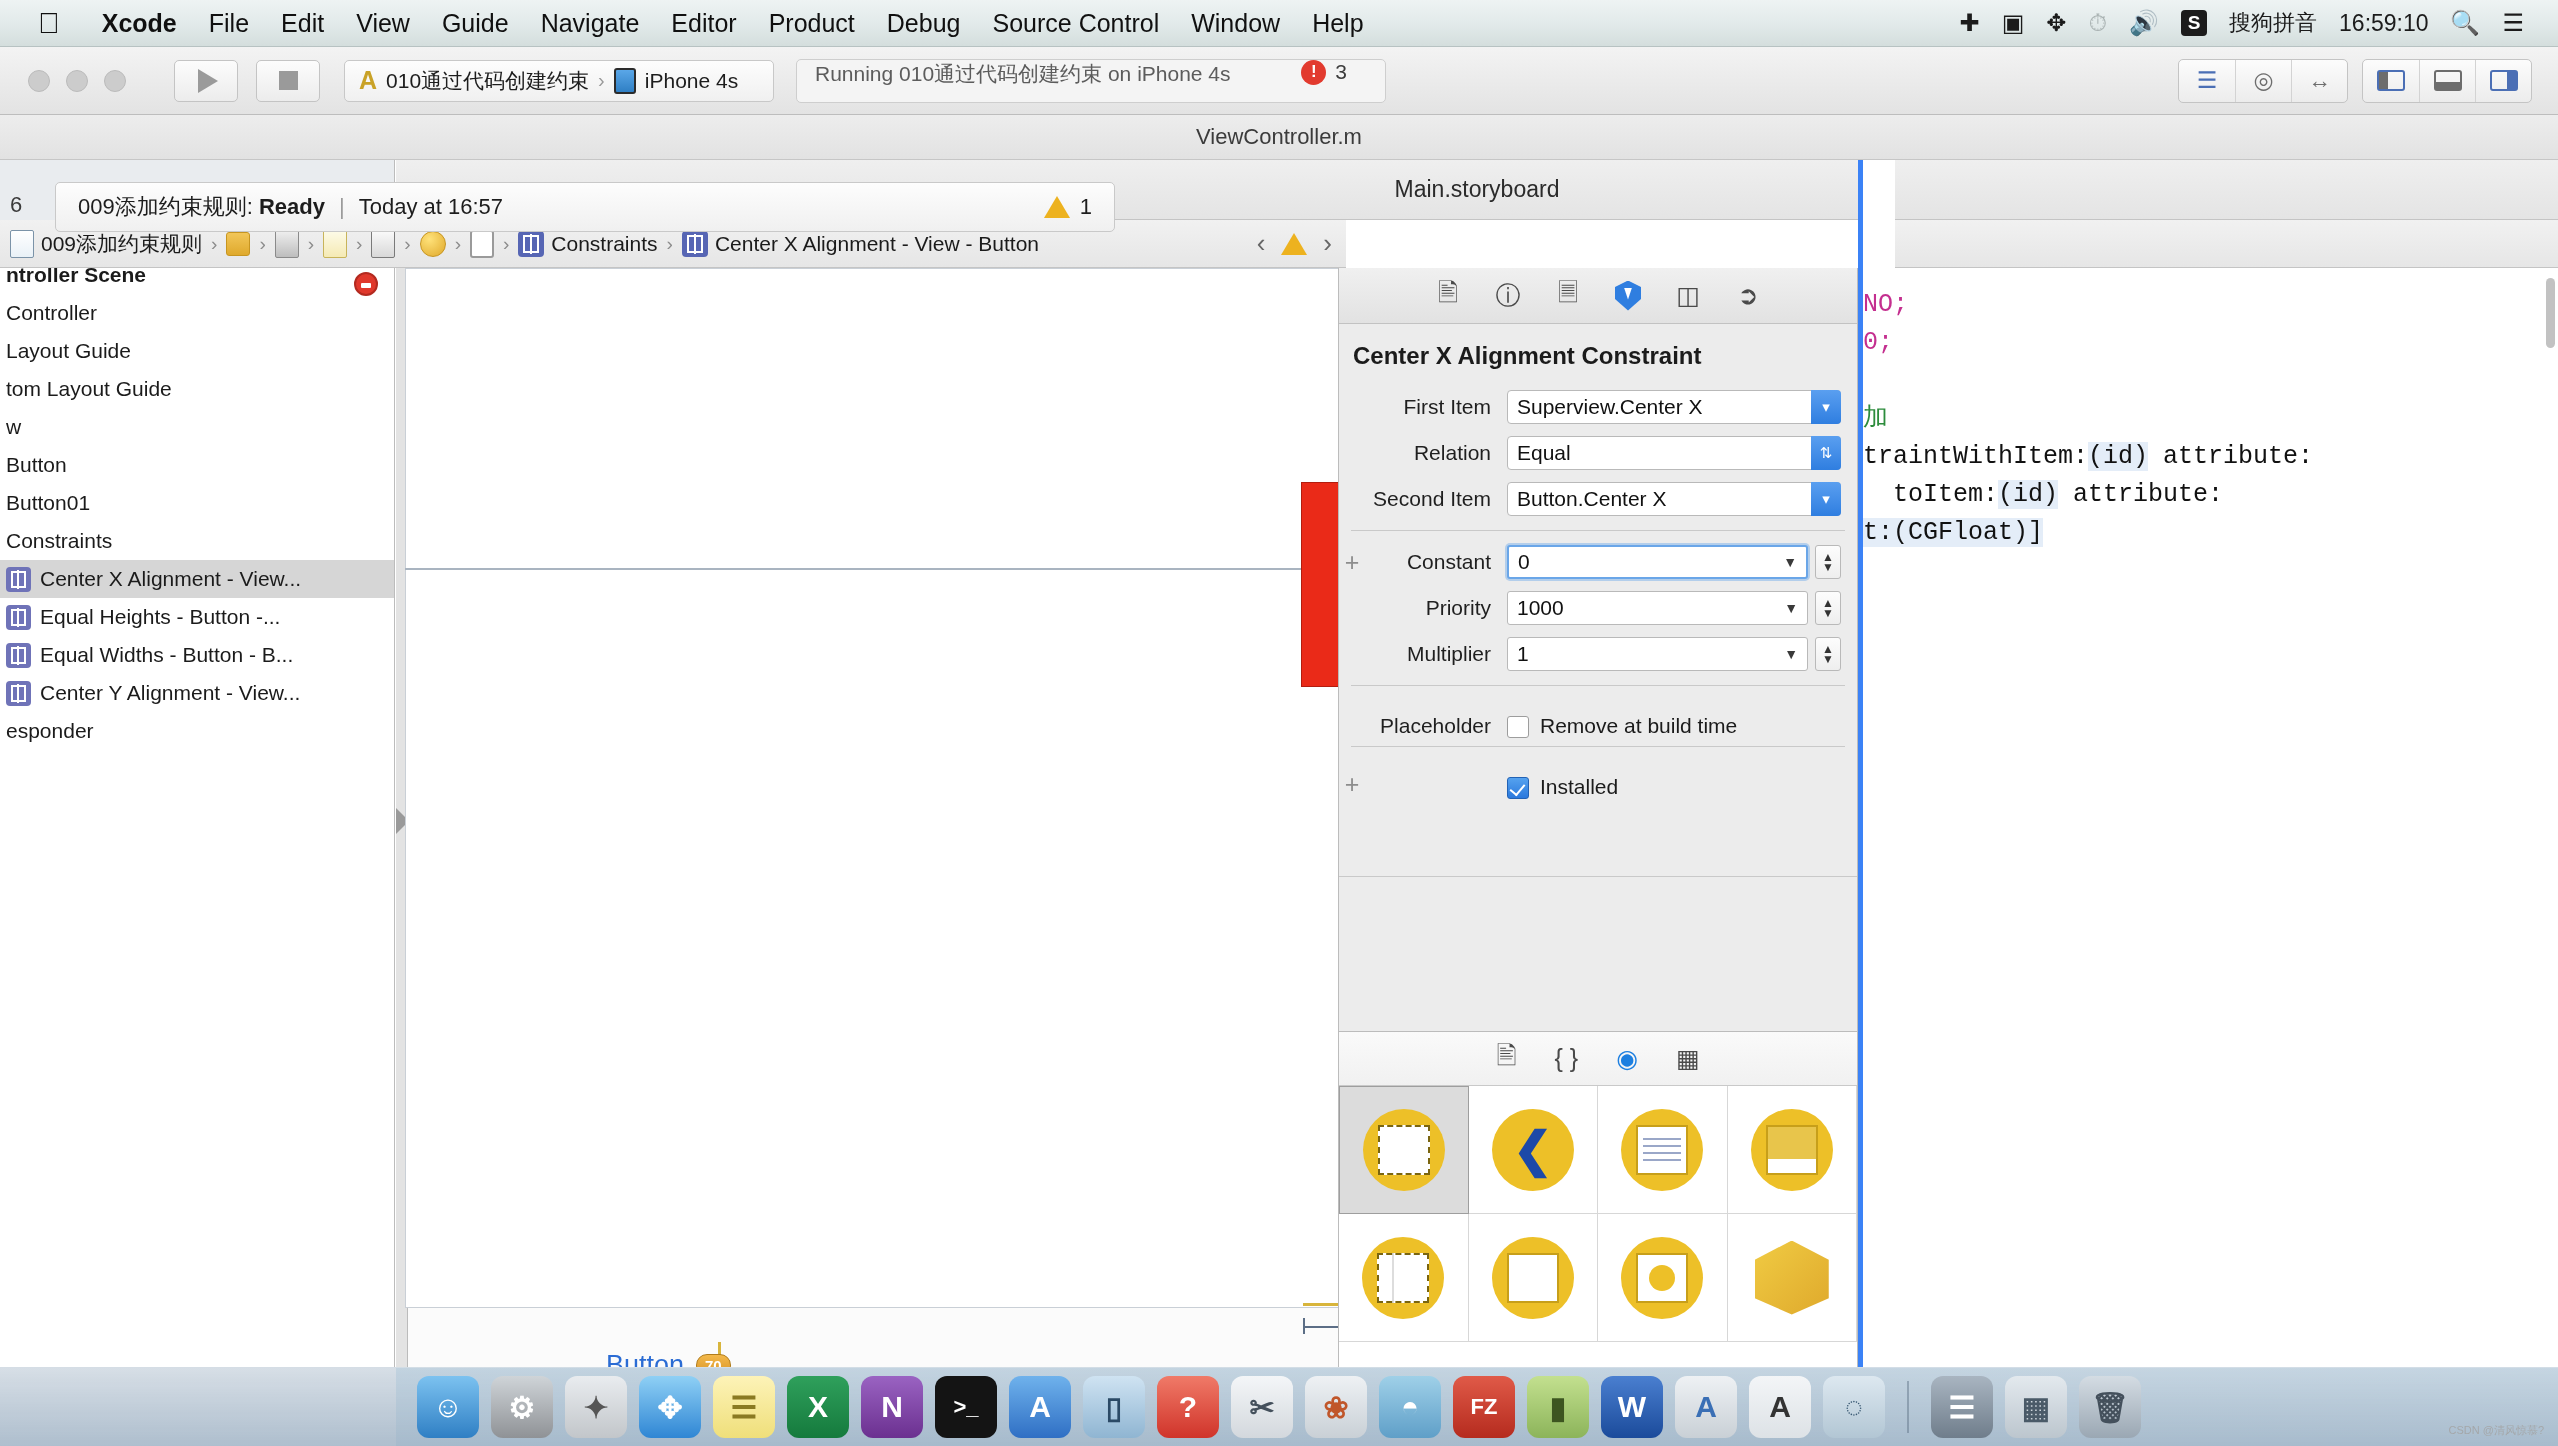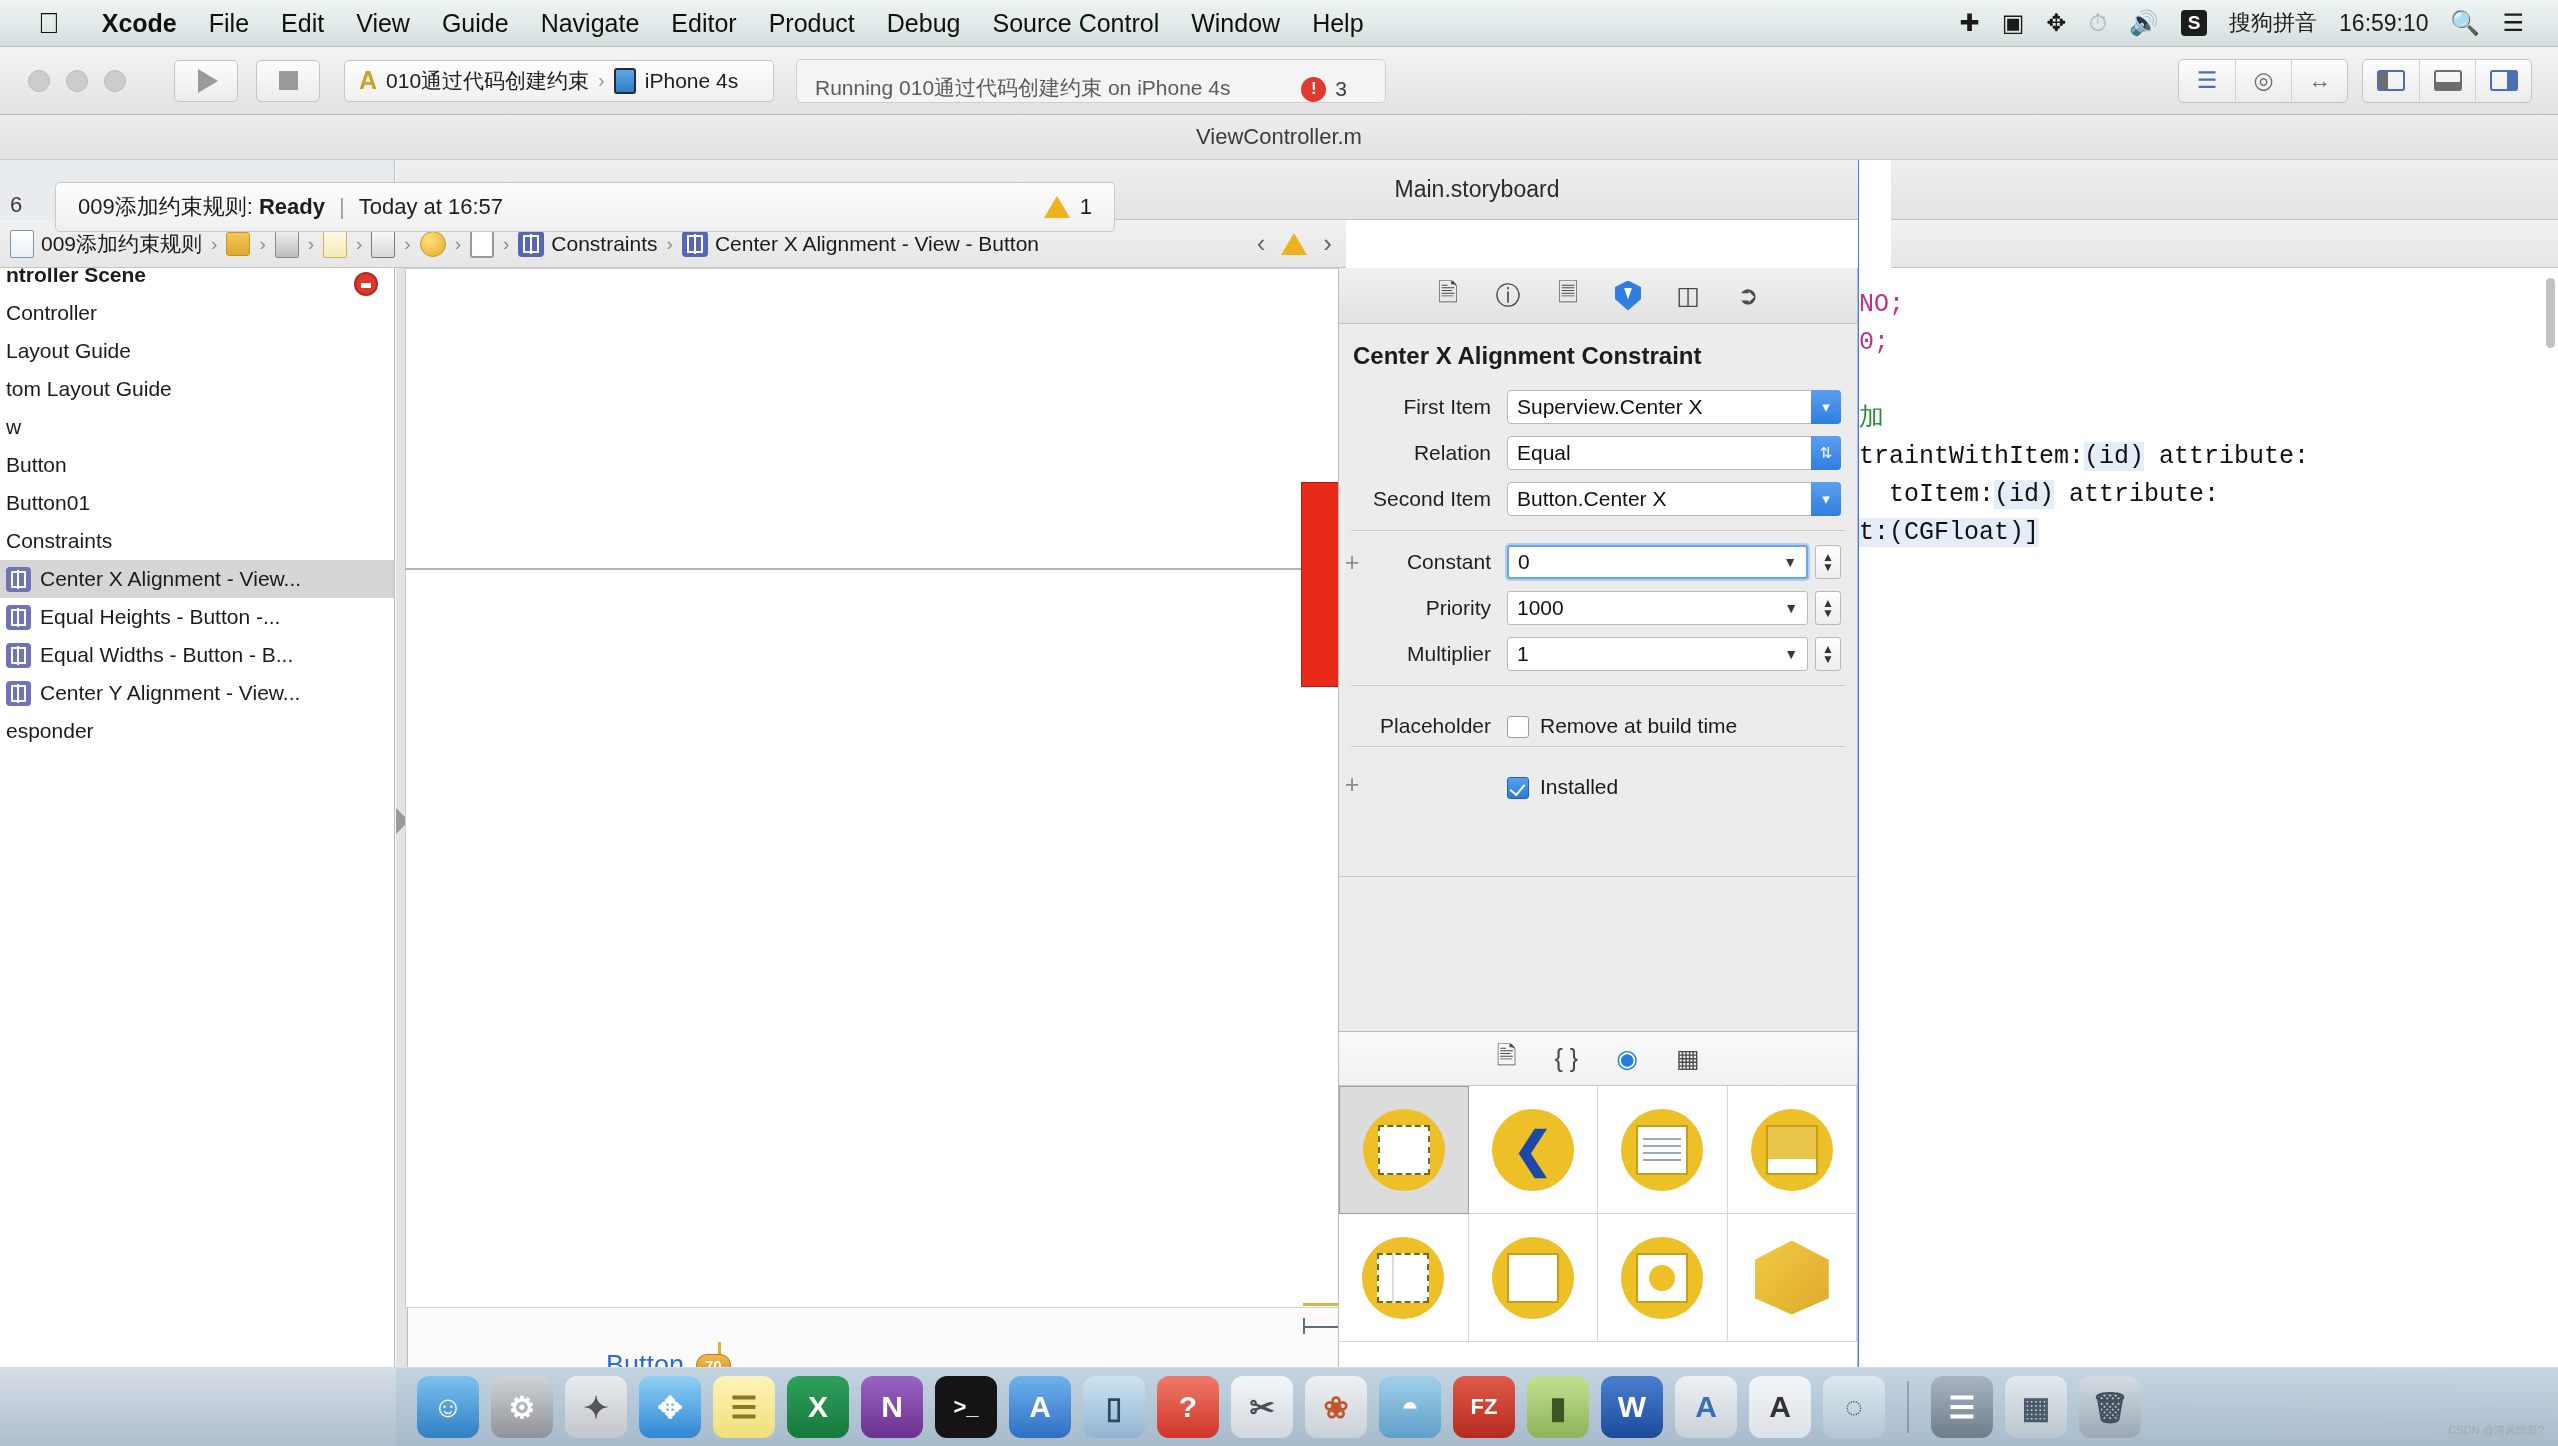--- a/index.html
+++ b/index.html
@@ -66,21 +66,21 @@
     background:linear-gradient(180deg,#fdfdfd,#f0f0f0);
     display:flex;align-items:center;padding:0 14px;gap:9px;
     font-size:21px;color:#1d1d1d;white-space:nowrap;
   }
   .scheme .sep{ color:#9a9a9a; font-size:20px; }
   .ico-a{ color:#c9a227; font-size:25px; font-weight:bold; line-height:1; }
   .ico-phone{ width:22px;height:26px;border-radius:3px;background:linear-gradient(180deg,#5aa7e8,#2f7fc4);border:2px solid #2b2b2b;}
   .activity{
     margin-left:22px;height:44px;flex:0 0 590px;
     border:1px solid #cecece;border-radius:5px;background:#f4f4f4;
-    display:flex;align-items:flex-end;padding:0 18px;
+    display:flex;align-items:flex-start;padding:0 18px;
     font-size:21px;color:#5c5c5c;white-space:nowrap;position:relative;
   }
   .err-pill{ position:absolute; right:38px; display:flex;align-items:center;gap:9px;}
   .err-dot{ width:25px;height:25px;border-radius:50%;background:#e23a2e;color:#fff;font-size:17px;font-weight:bold;display:flex;align-items:center;justify-content:center;}
   .err-num{ font-size:21px;color:#3c3c3c;}
   .tb-right{ margin-left:auto; display:flex; align-items:center; gap:14px; padding-right:26px;}
   .seg{ display:flex; border:1px solid #c4c4c4;border-radius:5px;overflow:hidden;background:linear-gradient(180deg,#fcfcfc,#ececec);}
   .seg div{ width:56px;height:42px;display:flex;align-items:center;justify-content:center;border-left:1px solid #d3d3d3;}
   .seg div:first-child{border-left:none;}
   .glyph{ color:#4b6fb5; font-size:23px; line-height:1; }
@@ -277,21 +277,21 @@
   .lib-inner{ width:52px;height:50px;background:#fff;border:2px solid #c79f1a; }
   .lib-inner.dash{ border:2px dashed #7a6510; }
   .lib-chev{ color:#1c49a8;font-size:48px;font-weight:bold;line-height:1;}
   .lib-lines{ width:52px;height:50px;background:#fff;border:2px solid #c79f1a;display:flex;flex-direction:column;justify-content:center;gap:5px;padding:0 5px;}
   .lib-lines i{ display:block;height:2px;background:#9aa7c8;}
   .cube{ width:74px;height:74px;background:linear-gradient(135deg,#f0cb43,#dfa92c);position:relative;
     clip-path:polygon(50% 0,100% 26%,100% 78%,50% 100%,0 78%,0 26%);}
 
   
   #codepane{
-    position:absolute;right:0;top:0;width:700px;bottom:0;background:#fff;border-left:1px solid #3b82f6;padding-left:32px;
+    position:absolute;right:0;top:0;width:700px;bottom:0;background:#fff;border-left:5px solid #3b82f6;padding-left:32px;
   }
   #code-tabbar{height:60px;background:linear-gradient(180deg,#efefef,#e4e4e4);border-bottom:1px solid #c4c4c4;}
   #code-jump{height:48px;background:linear-gradient(180deg,#f1f1f1,#e6e6e6);border-bottom:1px solid #c4c4c4;}
   #code-body{position:absolute;left:0;right:0;top:108px;bottom:0;
     font-family:"Liberation Mono", monospace;font-size:25px;line-height:38px;color:#111;padding-top:18px;overflow:hidden;}
   .cl{ white-space:pre; padding-left:0; }
   .kw-no{ color:#c42f8f; }
   .cmt{ color:#2c8c3c; }
   .typ{ background:#e4edf8; }
   #code-scroll{position:absolute;right:3px;top:118px;width:9px;height:70px;background:#c2c2c2;border-radius:5px;}

